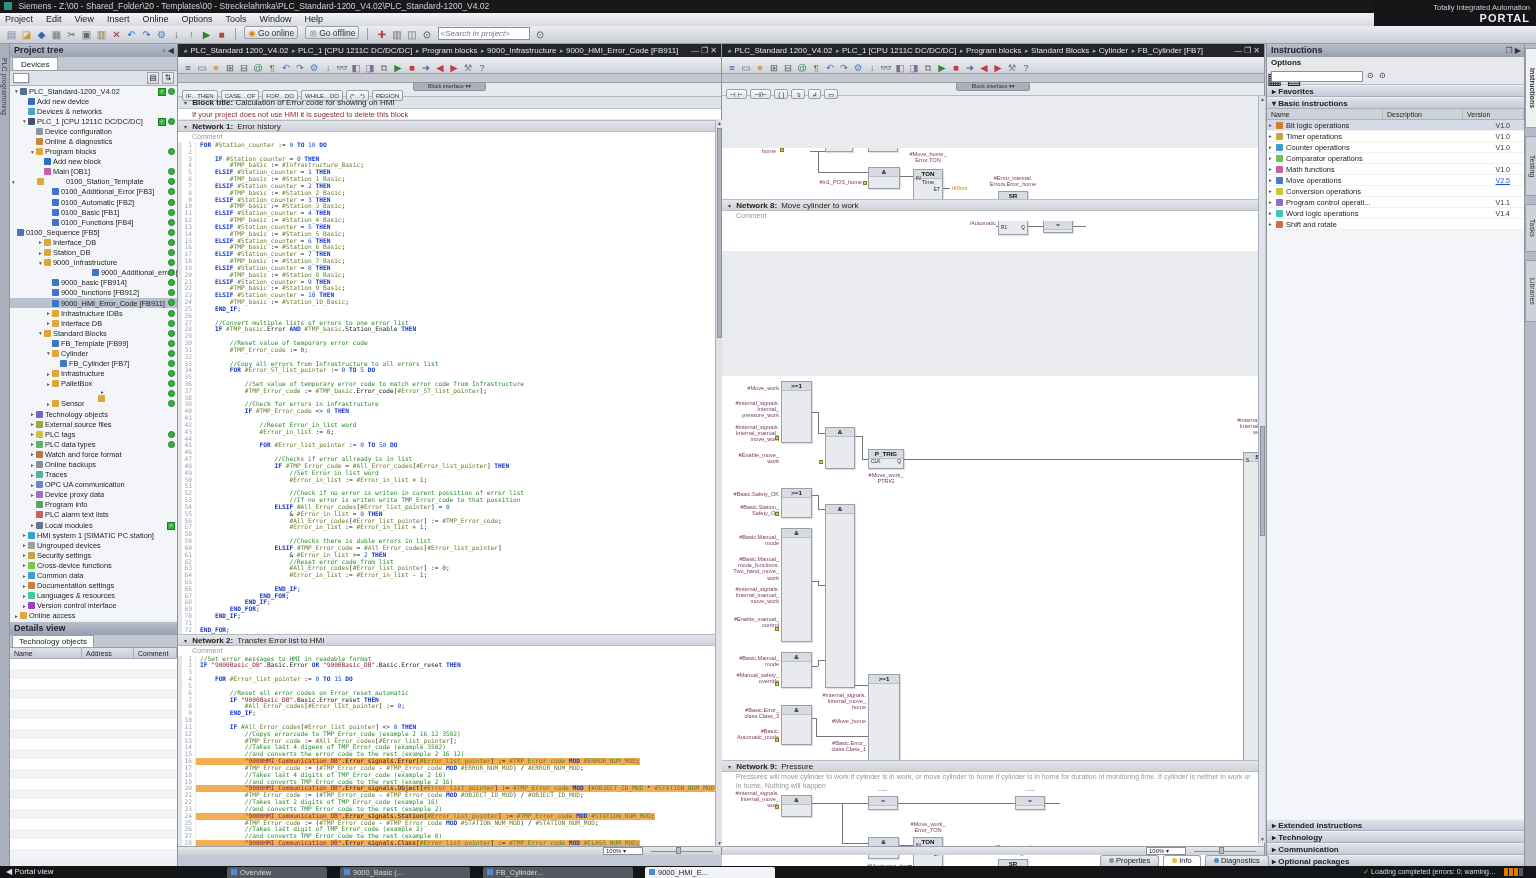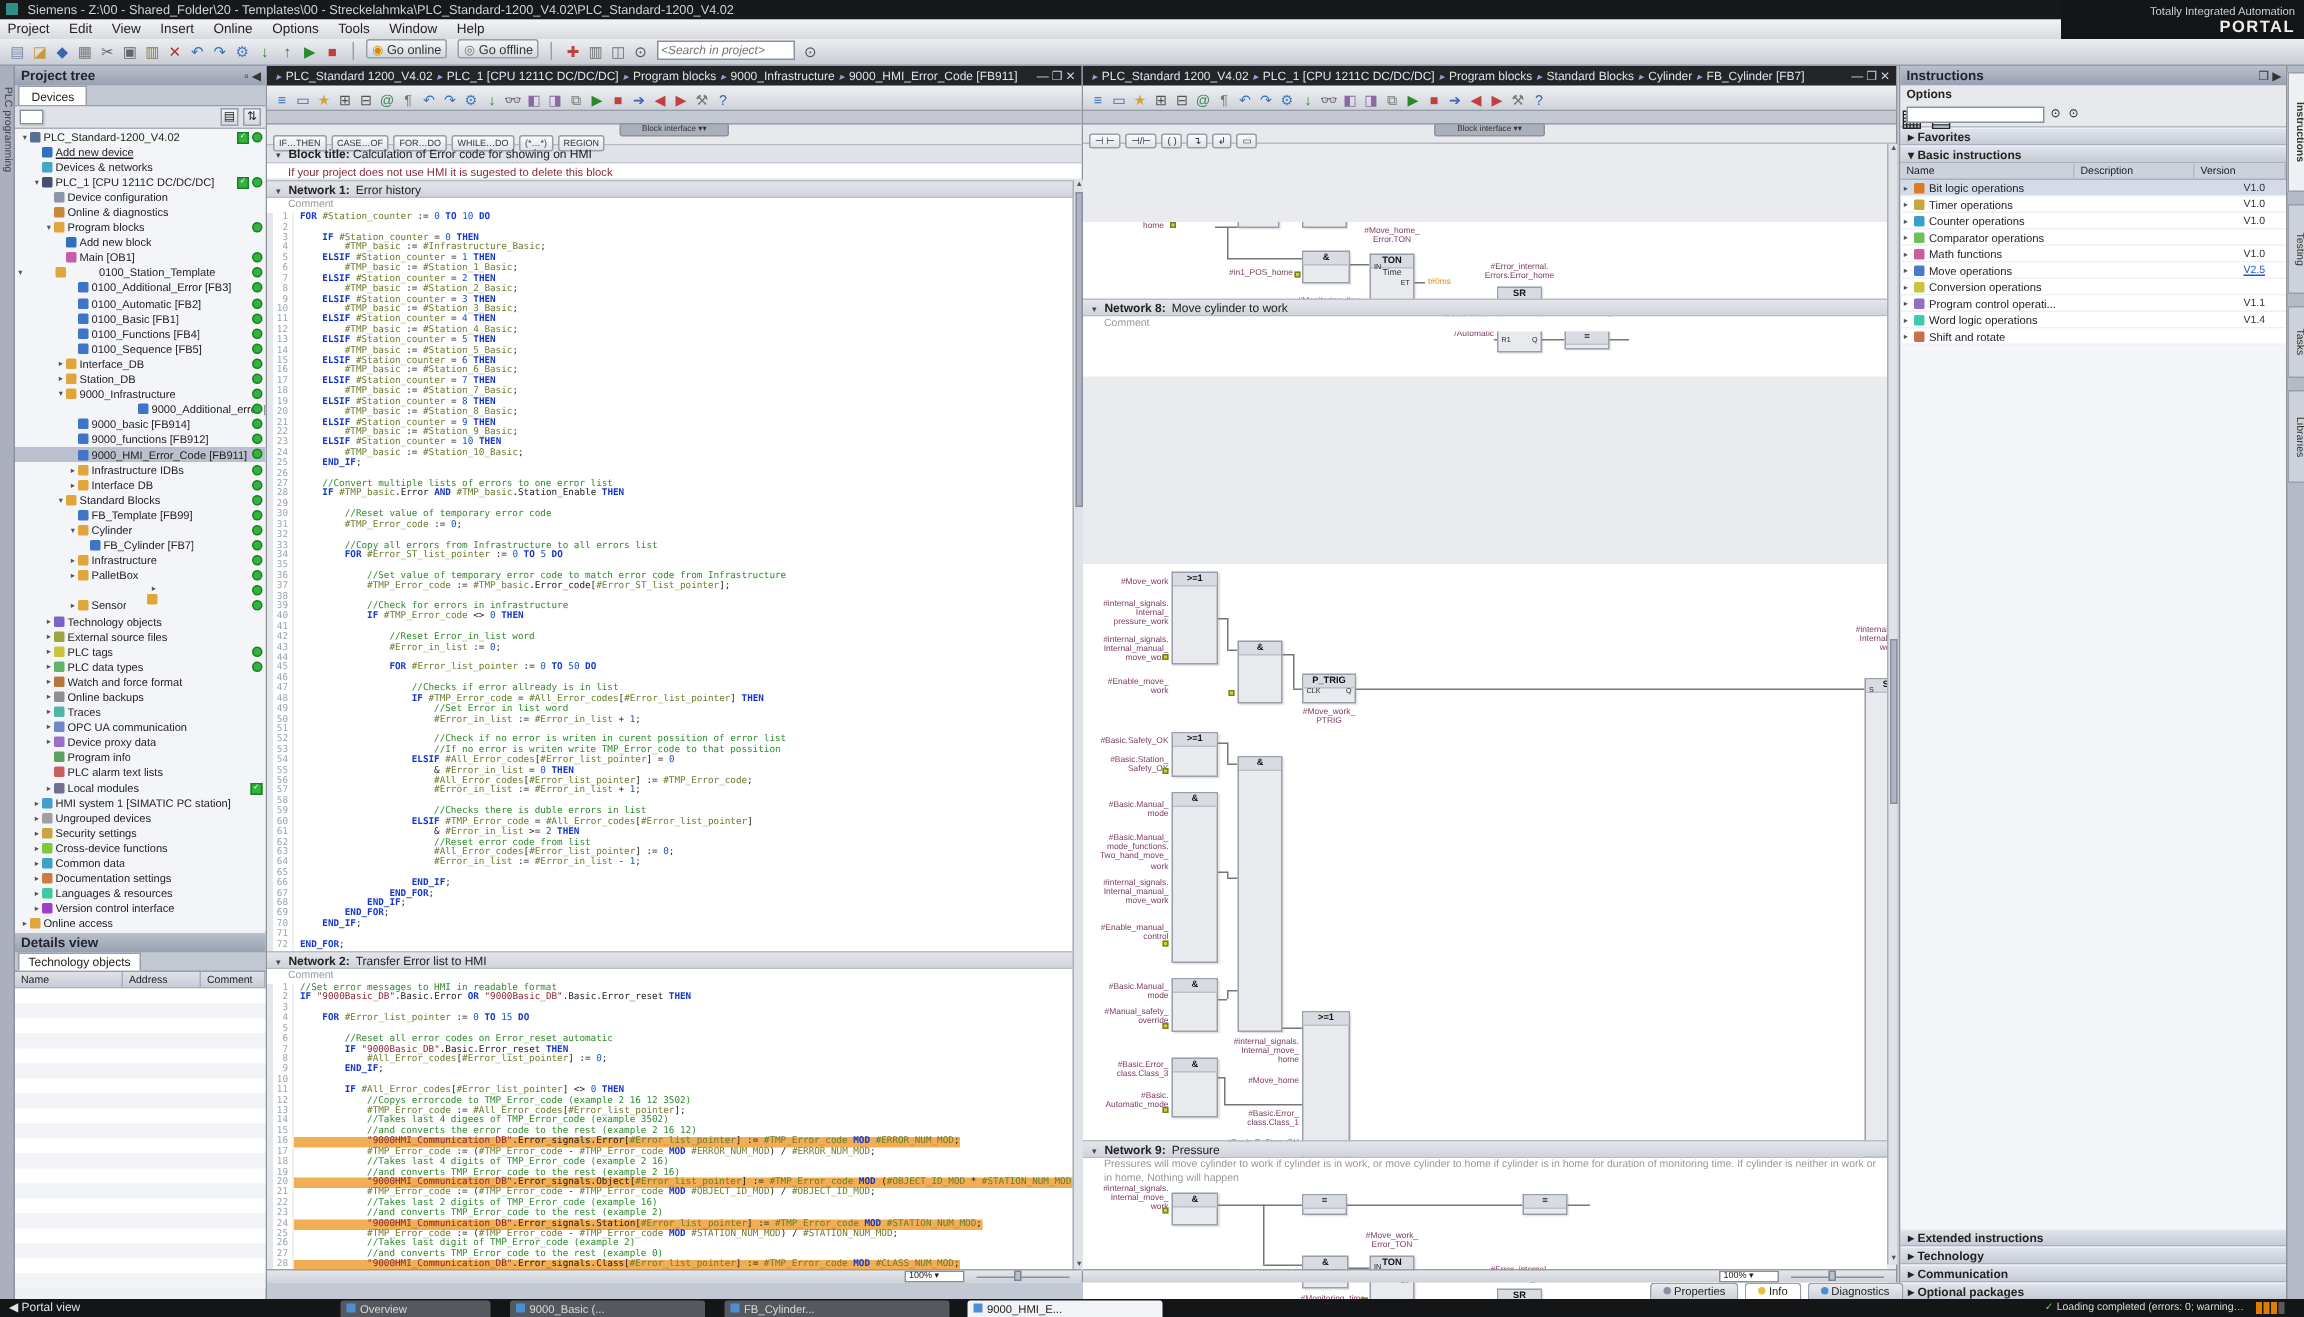--- a/index.html
+++ b/index.html
@@ -183,21 +183,21 @@
       <span class="fic" style="right:3px">⇅</span>
     </div>
     <div class="treebody" id="tree">
 
     <div class="trow" style="padding-left: 3px;">
           <span class="tar">▾</span>
           <span class="tic ic-project"></span>
           <span class="tlb">PLC_Standard-1200_V4.02</span>
           <span class="st st-cd"></span>
         </div>
-        <div class="trow" style="padding-left: 11px; text-decoration: underline;">
+        <div class="trow" style="padding-left: 11px;">
           <span class="tar"></span>
           <span class="tic ic-add"></span>
           <span class="tlb">Add new device</span>
           <span class="st"></span>
         </div>
         <div class="trow" style="padding-left: 11px;">
           <span class="tar"></span>
           <span class="tic ic-net"></span>
           <span class="tlb">Devices &amp; networks</span>
           <span class="st"></span>
@@ -261,21 +261,21 @@
           <span class="tic ic-fb"></span>
           <span class="tlb">0100_Basic [FB1]</span>
           <span class="st st-d"></span>
         </div>
         <div class="trow" style="padding-left: 35px;">
           <span class="tar"></span>
           <span class="tic ic-fb"></span>
           <span class="tlb">0100_Functions [FB4]</span>
           <span class="st st-d"></span>
         </div>
-        <div class="trow" style="padding-left: 35px;">
+        <div class="trow" style="">
           <span class="tar"></span>
           <span class="tic ic-fb"></span>
           <span class="tlb">0100_Sequence [FB5]</span>
           <span class="st st-d"></span>
         </div>
         <div class="trow" style="padding-left: 27px;">
           <span class="tar">▸</span>
           <span class="tic ic-grp"></span>
           <span class="tlb">Interface_DB</span>
           <span class="st st-d"></span>

